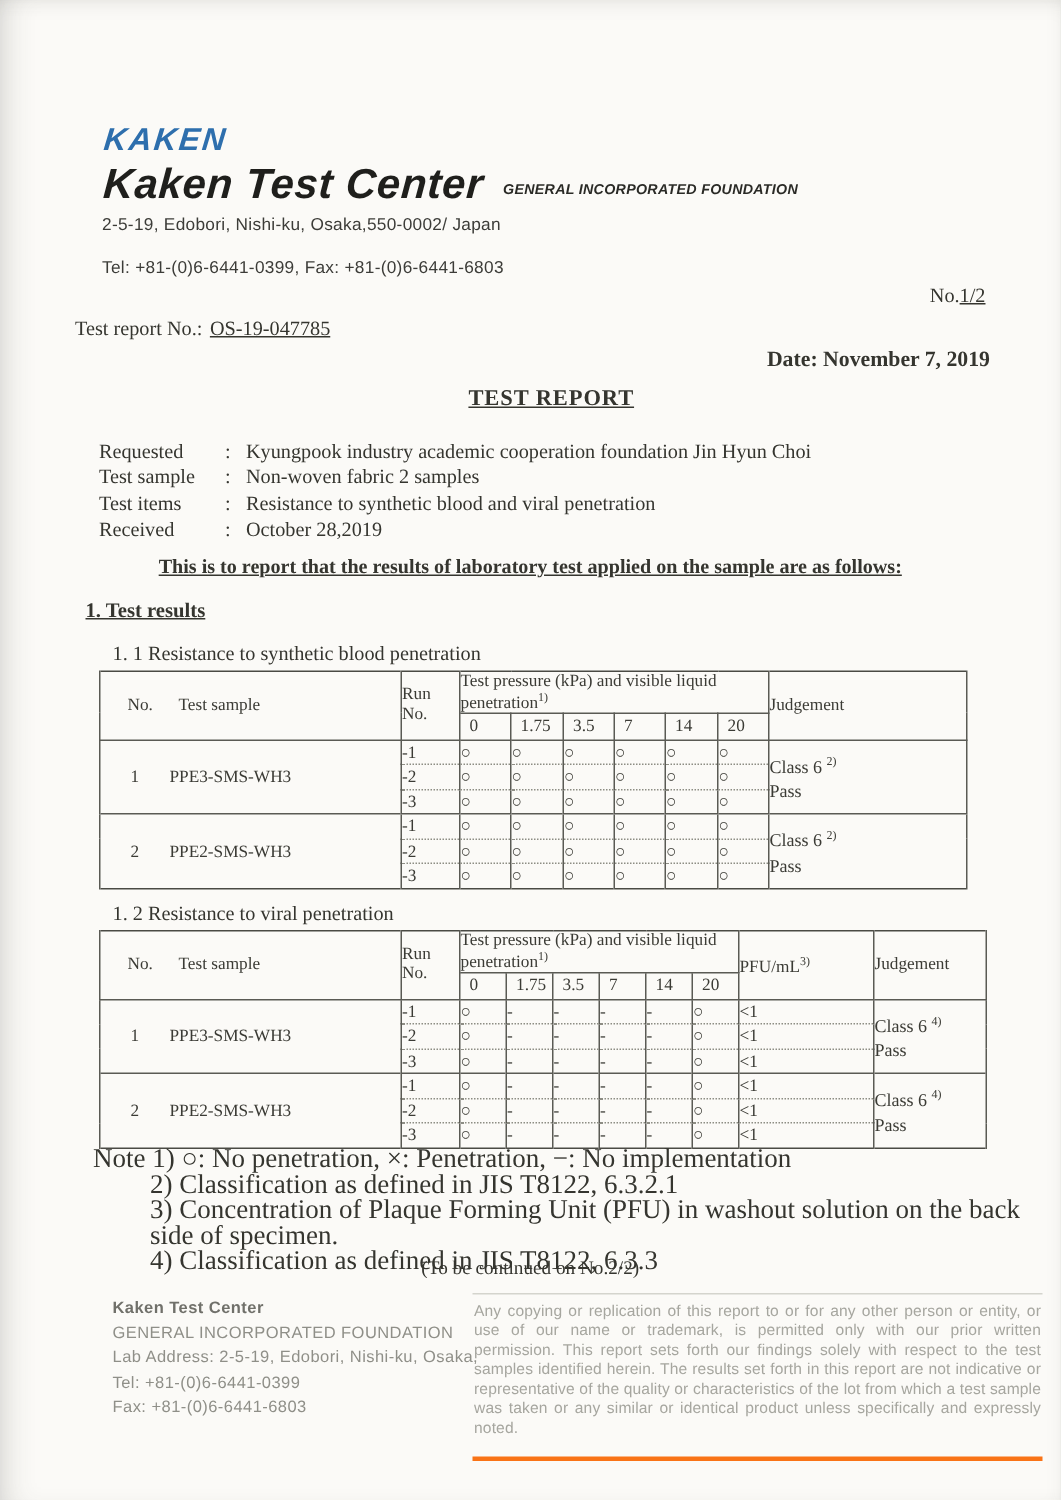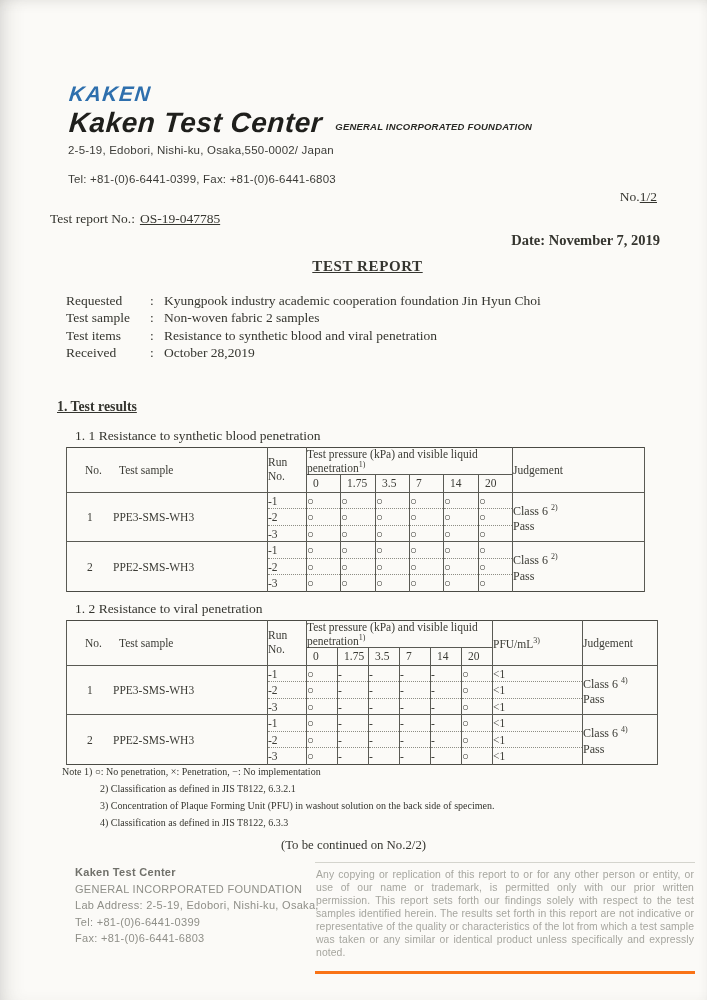--- a/index.html
+++ b/index.html
@@ -59,21 +59,21 @@
   .cell-no { display:inline-block; width:26px; padding-left:20px; }
   .td-run { padding-left:8px; }
   .td-sym { padding-left:12px; font-size:10px; color:#6f6f67; }
   .td-pfu { padding-left:10px; }
   .td-judge { padding-left:12px; line-height:15.5px; }
   .j-class, .j-result { font-size:12px; }
   tr.dotted td { border-top:1px dotted #8d8d84; }
   tr.group-start td { border-top:1px solid #5a5a54; }
 
   
-  .notes { position:absolute; left:62px; top:764px; font-size:10px; }
+  .notes { position:absolute; left:62px; top:764px; font-size:18px; }
   .note-line { line-height:16.9px; padding-left:38px; }
   .note-line.first { padding-left:0; }
   .continued { position:absolute; top:838px; left:0; width:100%; text-align:center; font-size:12.8px; }
 
   
   .footer-left { position:absolute; left:75px; top:864px; font-family:"Liberation Sans", sans-serif;
                  font-size:11px; color:#8f8f88; line-height:16.6px; letter-spacing:.3px; }
   .footer-left .fl-strong { color:#70706a; font-weight:bold; }
   .footer-right { position:absolute; left:315px; top:862px; width:378px; font-family:"Liberation Sans", sans-serif;
                   font-size:10.4px; color:#a6a69f; line-height:13px; text-align:justify;
@@ -122,20 +122,21 @@
         <span class="ic">:</span>
         <span class="iv">Resistance to synthetic blood and viral penetration</span>
     </div>
     <div class="info-row">
       <span class="il">Received</span>
         <span class="ic">:</span>
         <span class="iv">October 28,2019</span>
     </div>
   </div>
 
+  <div class="statement">This is to report that the results of laboratory test applied on the sample are as follows:</div>
 
   <div class="sec-title">1. Test results</div>
 
   <div class="tbl-title t1-title">1. 1 Resistance to synthetic blood penetration</div>
 
   <table class="t" id="table1">
     <colgroup>
       <col style="width:201px">
         <col style="width:39px">
         <col style="width:34px">

